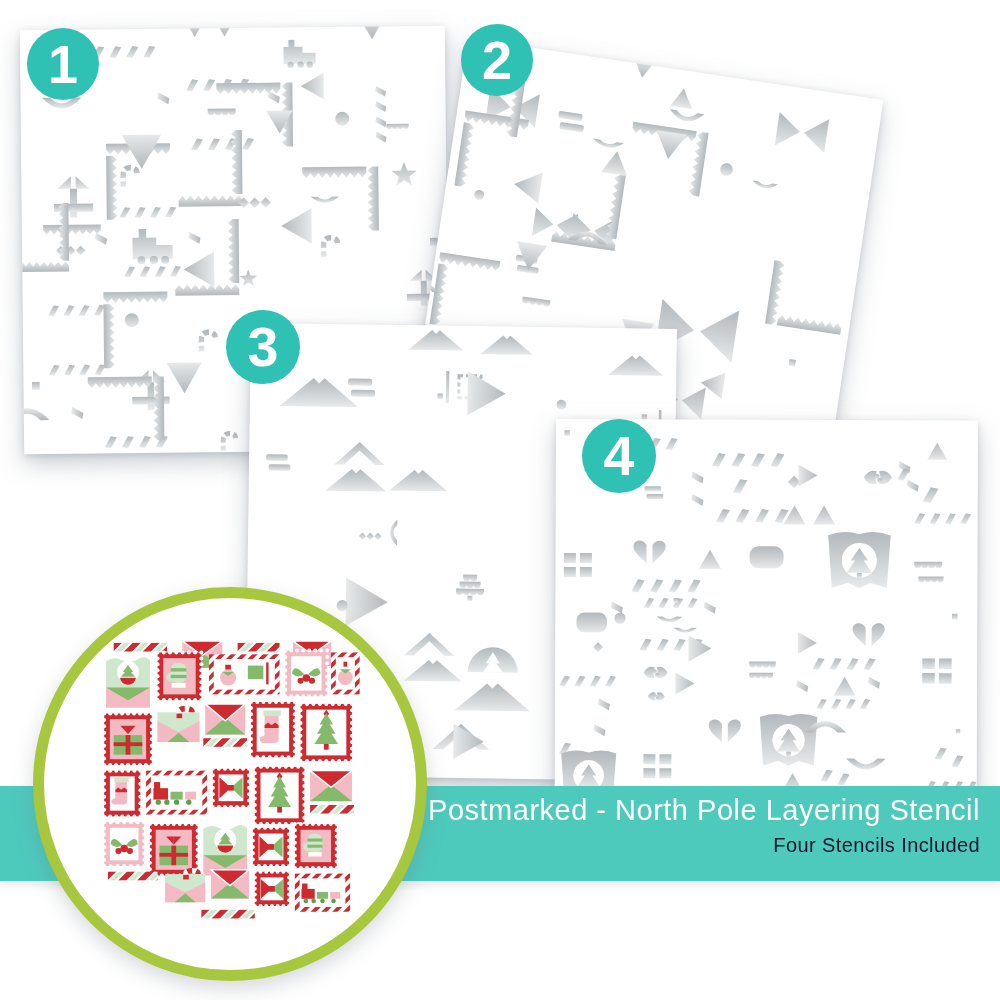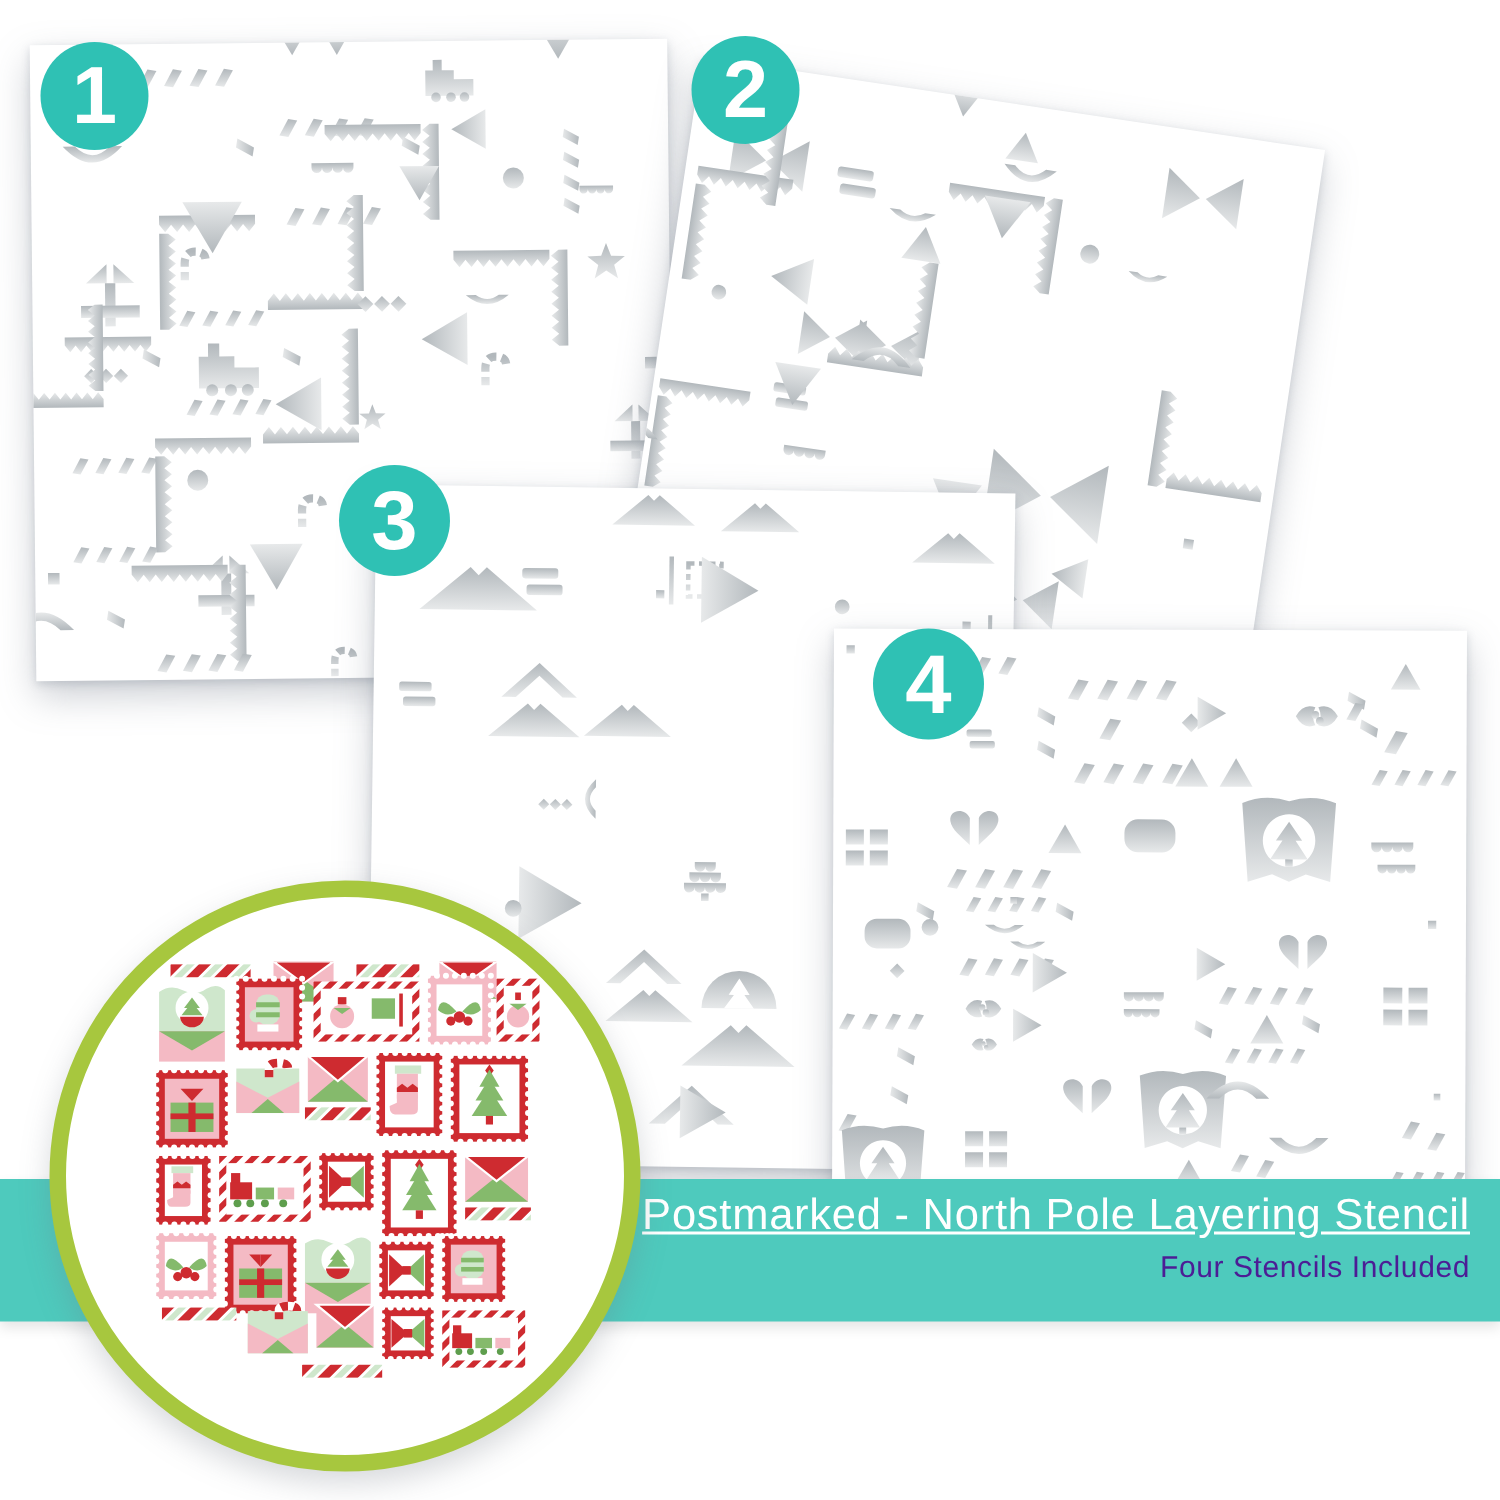--- a/index.html
+++ b/index.html
@@ -6,23 +6,23 @@
   .stage{position:relative;width:1000px;height:1000px;background:#ffffff;overflow:hidden;
          font-family:"Liberation Sans",sans-serif;}
   .sheet{position:absolute;background:#ffffff;
          box-shadow:0 10px 24px rgba(120,130,142,.38),0 2px 6px rgba(120,130,142,.28);}
   .sheet svg{display:block;width:100%;height:100%;}
   .badge{position:absolute;border-radius:50%;color:#fff;text-align:center;
          font-weight:bold;z-index:30;user-select:none;}
   .banner{position:absolute;left:0;width:1000px;z-index:20;
           box-shadow:0 4px 8px rgba(0,0,0,.10);}
   .banner-title{position:absolute;right:20px;top:8px;font-size:29px;letter-spacing:.5px;
-                color:#fff;white-space:nowrap;text-decoration:underline;}
+                color:#fff;white-space:nowrap;}
   .banner-subtitle{position:absolute;right:20px;top:48px;font-size:20px;letter-spacing:.4px;
-                color:#4c1d95;white-space:nowrap;}
+                color:#0f172a;white-space:nowrap;}
   .preview{position:absolute;border-radius:50%;background:#ffffff;z-index:25;
            display:flex;align-items:center;justify-content:center;
            box-shadow:0 8px 20px rgba(110,120,130,.28);}
   .defs-holder{position:absolute;width:0;height:0;overflow:hidden;}
 </style>
 </head>
 <body>
 
 <div class="stage">
   <svg class="defs-holder" aria-hidden="true">

